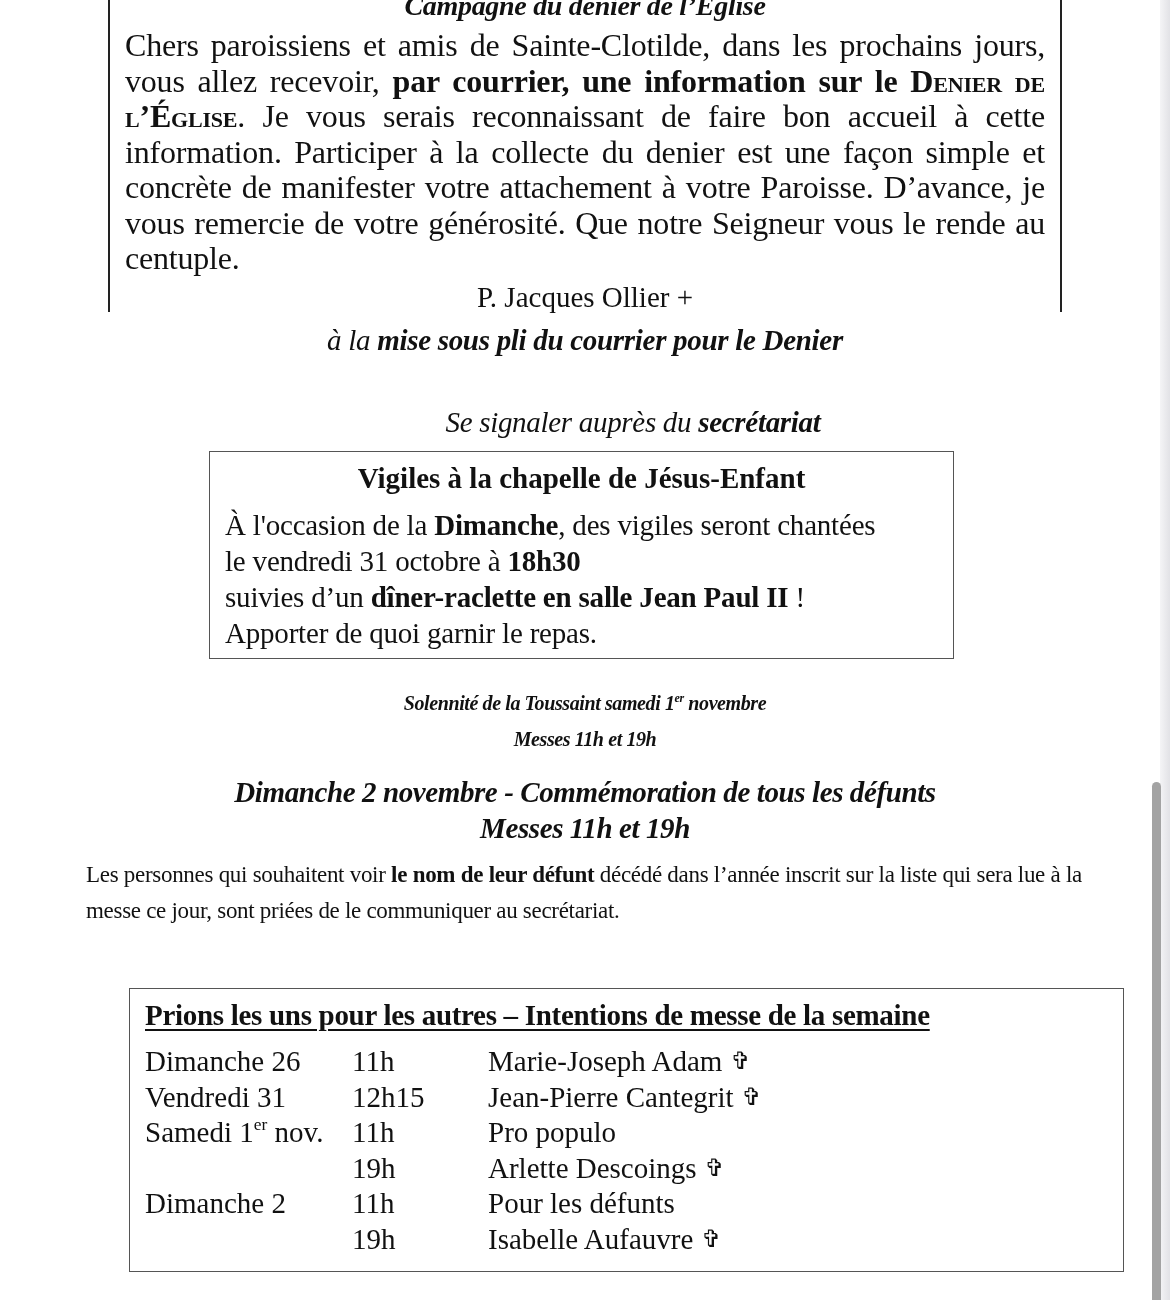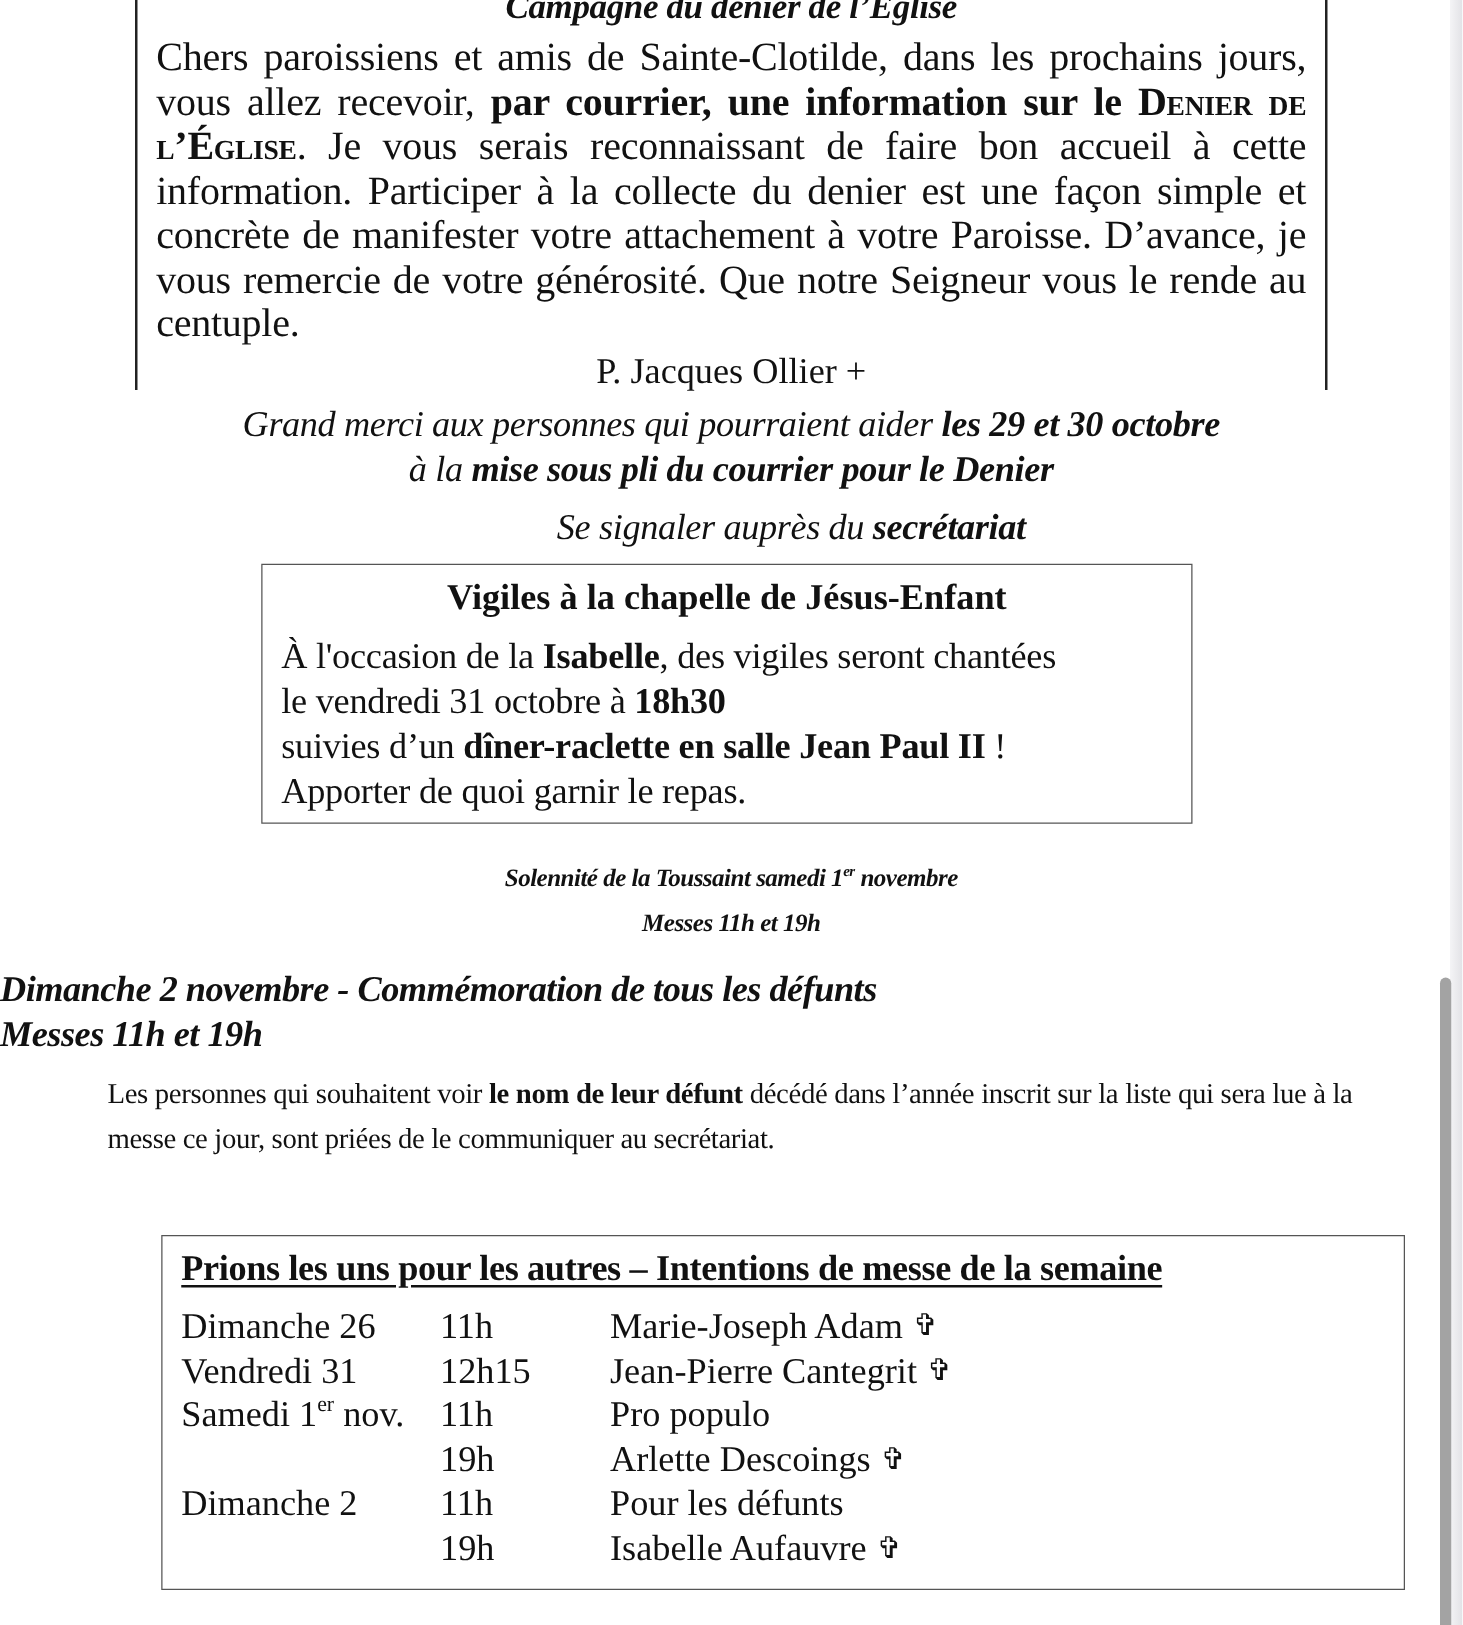--- a/index.html
+++ b/index.html
@@ -29,21 +29,21 @@
     font-size: 29px; line-height: 34px; letter-spacing: -0.3px; margin-left: 48px; }
 
   .vigiles-box { position: absolute; left: 209px; top: 451px; width: 745px; height: 208px;
     border: 1.5px solid #555; box-sizing: border-box; }
   .vigiles-title { position: absolute; left: 0; right: 0; top: 9px; text-align: center; font-weight: bold;
     font-size: 29px; line-height: 34px; }
   .vigiles-body { position: absolute; left: 15px; top: 55px; font-size: 29px; line-height: 36px; letter-spacing: -0.2px; }
 
   .solemnity { position: absolute; left: 0; width: 1170px; top: 686px; text-align: center; font-style: italic;
     font-weight: bold; font-size: 20px; line-height: 35.5px; letter-spacing: -0.4px; }
-  .commemoration { position: absolute; left: 0; width: 1170px; top: 775px; text-align: left; font-style: italic;
+  .commemoration { position: absolute; left: 0; width: 1170px; top: 775px; text-align: center; font-style: italic;
     font-weight: bold; font-size: 29px; line-height: 35.5px; letter-spacing: -0.4px; }
   sup { font-size: 0.6em; line-height: 0; vertical-align: 0.7em; }
 
   .names-notice { position: absolute; left: 86px; width: 996px; top: 857px; font-size: 23px; line-height: 36px;
     text-align: justify; letter-spacing: -0.3px; }
 
   .intentions-box { position: absolute; left: 129px; top: 988px; width: 995px; height: 284px;
     border: 1.5px solid #555; box-sizing: border-box; }
   .intentions-title { position: absolute; left: 15px; top: 8px; font-weight: bold; font-size: 29px; line-height: 36px;
     text-decoration: underline; text-decoration-thickness: 2px; text-underline-offset: 4px; letter-spacing: -0.3px; }
@@ -58,29 +58,28 @@
 
 <div class="page">
 
   <div class="campaign-box">
     <div class="campaign-title">Campagne du denier de l’Église</div>
     <div class="campaign-body"><span>Chers paroissiens et amis de Sainte-Clotilde, dans les prochains jours, vous allez recevoir, </span><b>par courrier, une information sur le </b><b class="sc">Denier de l’Église</b><span>. Je vous serais reconnaissant de faire bon accueil à cette information. Participer à la collecte du denier est une façon simple et concrète de manifester votre attachement à votre Paroisse. D’avance, je vous remercie de votre générosité. Que notre Seigneur vous le rende au centuple.</span></div>
     <div class="signature">P. Jacques Ollier +</div>
   </div>
 
   <div class="thanks">
-    <div><span>Grand merci aux personnes qui pourraient aider </span><b>les 29 et 30 octobre</b></div>
     <div><span>à la </span><b>mise sous pli du courrier pour le Denier</b></div>
   </div>
   <div class="signal"><span>Se signaler auprès du </span><b>secrétariat</b></div>
 
   <div class="vigiles-box">
     <div class="vigiles-title">Vigiles à la chapelle de Jésus-Enfant</div>
     <div class="vigiles-body">
-      <div><span>À l'occasion de la </span><b>Isabelle</b><span>, des vigiles seront chantées</span></div>
+      <div><span>À l'occasion de la </span><b>Dimanche</b><span>, des vigiles seront chantées</span></div>
       <div><span>le vendredi 31 octobre à </span><b>18h30</b></div>
       <div><span>suivies d’un </span><b>dîner-raclette en salle Jean Paul II</b><span> !</span></div>
       <div>Apporter de quoi garnir le repas.</div>
     </div>
   </div>
 
   <div class="solemnity">
     <div><span>Solennité de la Toussaint samedi 1</span><sup>er</sup><span> novembre</span></div>
     <div>Messes 11h et 19h</div>
   </div>

